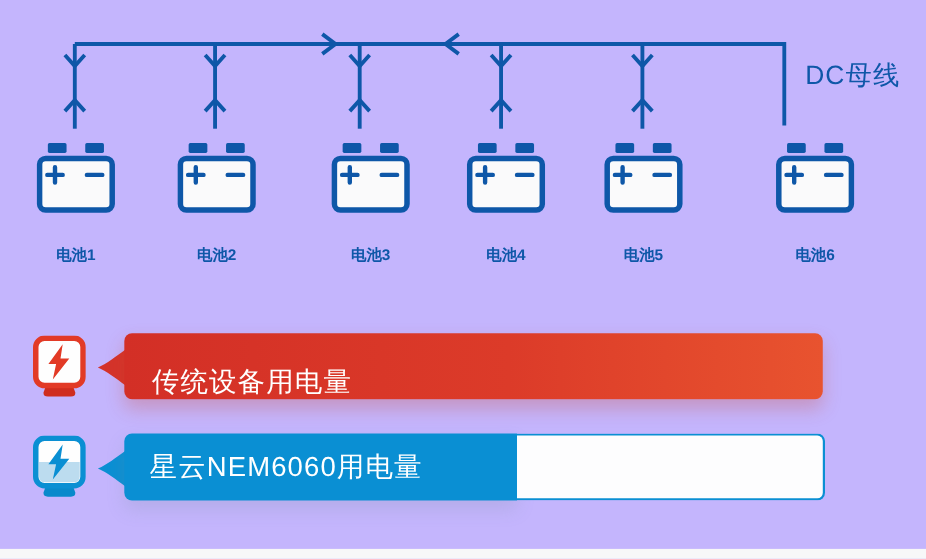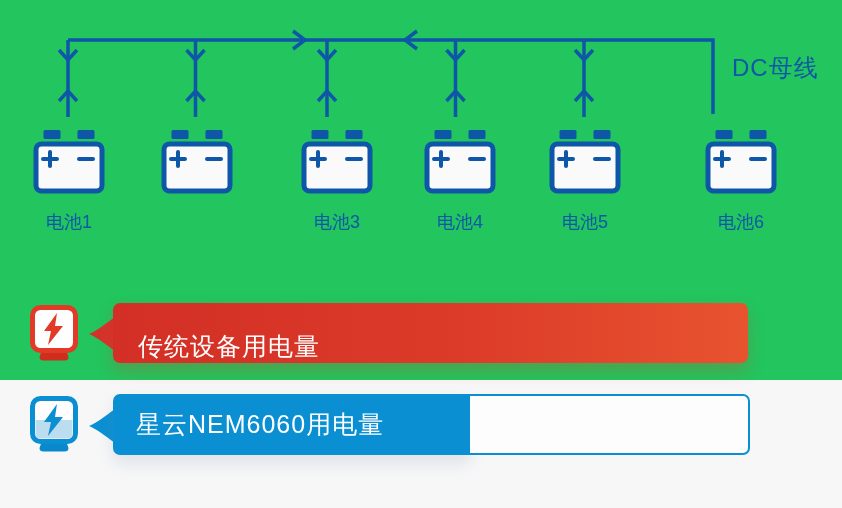--- a/index.html
+++ b/index.html
@@ -1,35 +1,35 @@
 <!DOCTYPE html>
 <html><head>
 <meta charset="utf-8">
 <style>
   html,body{margin:0;padding:0;}
   body{
     width:842px;height:508px;overflow:hidden;
     background:#f7f7f8;
     font-family:"Liberation Sans","DejaVu Sans",sans-serif;
   }
-  .stage{position:relative;width:842px;height:380px;background:#22c55e;}
+  .stage{position:relative;width:842px;height:499px;background:#c4b5fd;}
 
   
   .wiring{position:absolute;left:0;top:0;}
   .dc-bus-label{
     position:absolute;left:732px;top:52px;
     font-size:24px;font-weight:500;color:#0e57a8;letter-spacing:1px;
     white-space:nowrap;
   }
 
   
   .battery{position:absolute;top:130px;width:72px;text-align:center;}
   .battery .bat-label{
-    display:block;margin-top:12px;
-    font-size:18px;font-weight:400;color:#0e57a8;white-space:nowrap;
+    display:block;margin-top:24px;
+    font-size:14px;font-weight:700;color:#0e57a8;white-space:nowrap;
   }
   .b1{left:33px}.b2{left:161px}.b3{left:301px}.b4{left:424px}.b5{left:549px}.b6{left:705px}
 
   
   .legend-row{position:absolute;left:0;width:842px;}
   .row-red{top:303px;height:60px;}
   .row-blue{top:394px;height:61px;}
 
   .device-icon{position:absolute;left:30px;top:2px;}
 
@@ -113,20 +113,21 @@
   <div class="battery b2">
     <svg width="72" height="64" viewBox="0 0 72 64">
       <rect x="10.5" y="0" width="17" height="9" rx="1.5" fill="#0e57a8"></rect>
       <rect x="44.5" y="0" width="17" height="9" rx="1.5" fill="#0e57a8"></rect>
       <rect x="3" y="14" width="66" height="47" rx="5.5" fill="#fafafb" stroke="#0e57a8" stroke-width="5"></rect>
       <g stroke="#0e57a8" stroke-width="4" stroke-linecap="round">
         <path d="M10 29 h14 M17 22 v14"></path>
           <path d="M46 29 h14"></path>
       </g>
     </svg>
+    <span class="bat-label">电池2</span>
   </div>
   <div class="battery b3">
     <svg width="72" height="64" viewBox="0 0 72 64">
       <rect x="10.5" y="0" width="17" height="9" rx="1.5" fill="#0e57a8"></rect>
       <rect x="44.5" y="0" width="17" height="9" rx="1.5" fill="#0e57a8"></rect>
       <rect x="3" y="14" width="66" height="47" rx="5.5" fill="#fafafb" stroke="#0e57a8" stroke-width="5"></rect>
       <g stroke="#0e57a8" stroke-width="4" stroke-linecap="round">
         <path d="M10 29 h14 M17 22 v14"></path>
           <path d="M46 29 h14"></path>
       </g>

